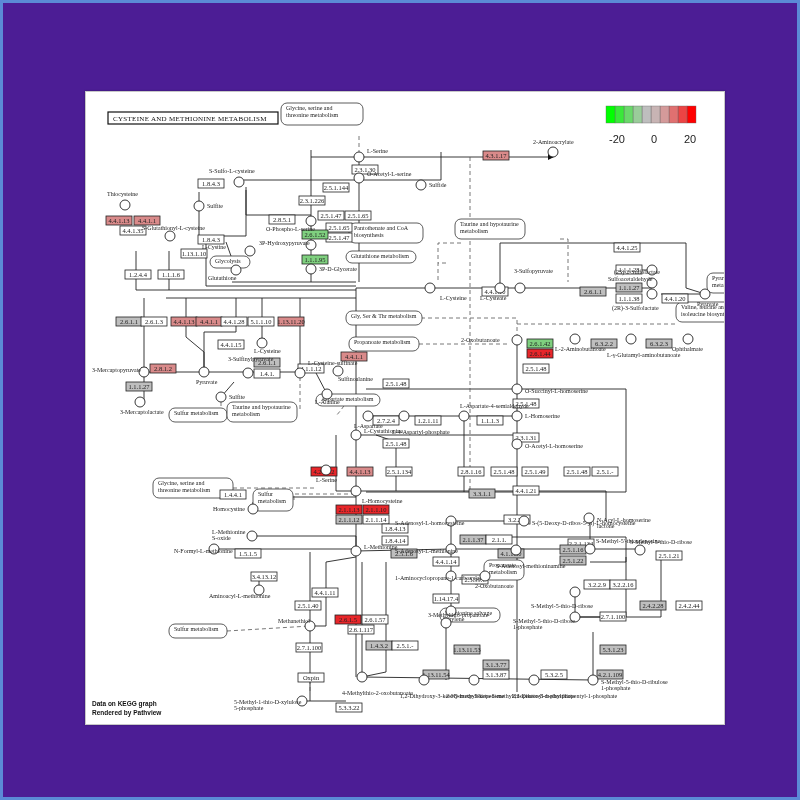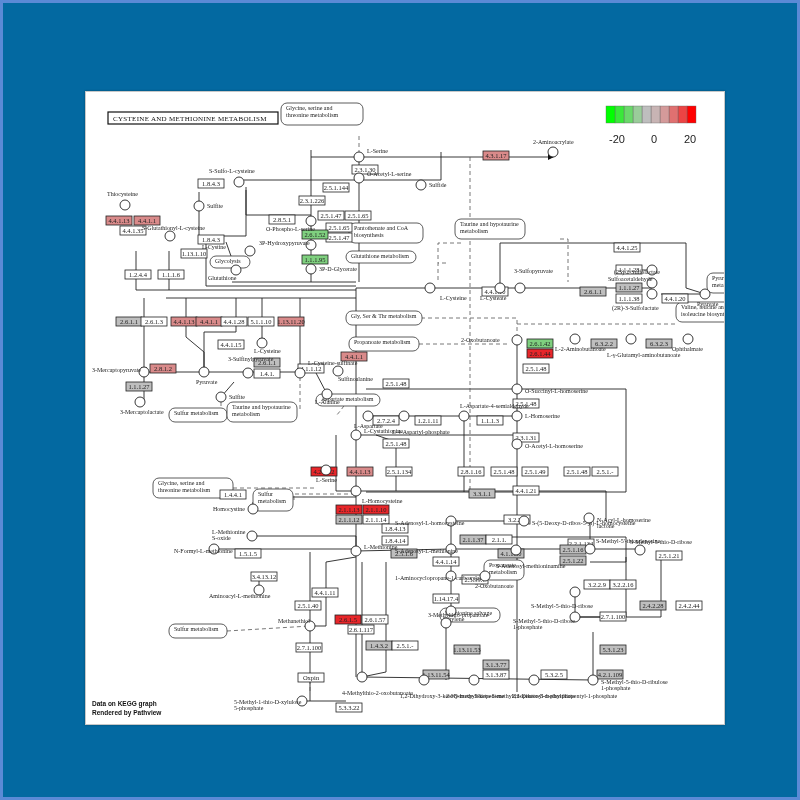--- a/index.html
+++ b/index.html
@@ -1,17 +1,17 @@
 <!DOCTYPE html>
 <html><head>
 <meta charset="utf-8">
 <style>
   html,body{margin:0;padding:0;}
   body{width:800px;height:800px;background:#5b8ad6;position:relative;overflow:hidden;font-family:"Liberation Serif",serif;}
-  #frame{position:absolute;left:3px;top:3px;width:794px;height:794px;background:#0369a1;}
+  #frame{position:absolute;left:3px;top:3px;width:794px;height:794px;background:#4c1d95;}
   #canvas{position:absolute;left:82px;top:88px;width:638px;height:632px;background:#ffffff;border:1px solid #c8c8c8;box-shadow:0 0 2px rgba(0,0,0,0.3);}
   svg{position:absolute;left:0;top:0;}
   .etext{font-family:"Liberation Serif",serif;font-size:6.5px;fill:#222;}
   .ctext{font-family:"Liberation Serif",serif;font-size:6px;fill:#222;}
   .mtext{font-family:"Liberation Serif",serif;font-size:6px;fill:#222;}
   .title{font-family:"Liberation Serif",serif;font-size:7px;fill:#111;letter-spacing:0.3px;}
   .legtxt{font-family:"Liberation Sans",sans-serif;font-size:11px;fill:#222;}
   .foot{font-family:"Liberation Sans",sans-serif;font-size:6.5px;fill:#111;font-weight:bold;}
 </style>
 </head>

